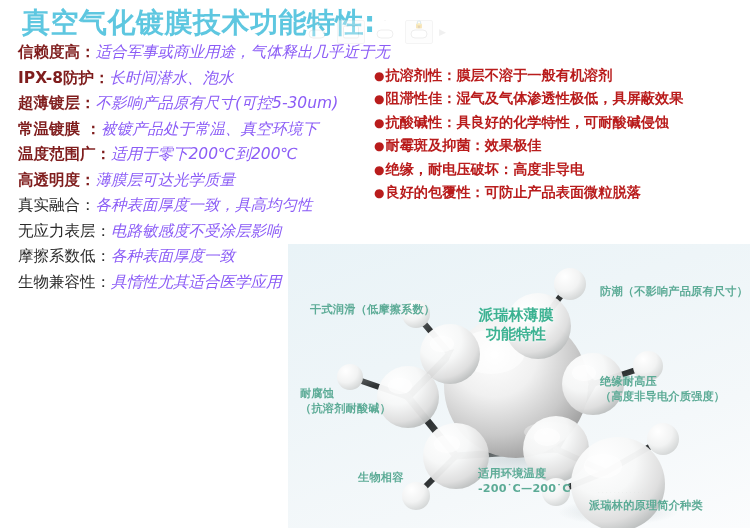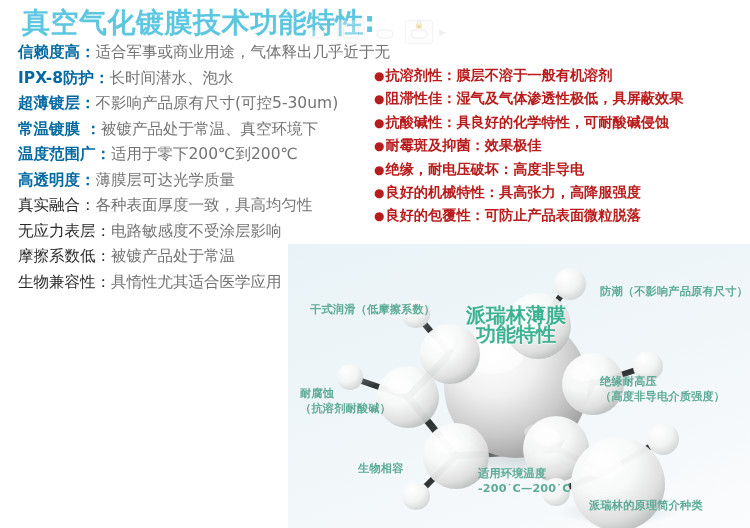--- a/index.html
+++ b/index.html
@@ -44,23 +44,23 @@
     position:absolute;left:300px;top:18px;width:4px;height:4px;border-radius:50%;
     background:#57c5e6;opacity:.9;
   }
 
   
   .left-list{position:absolute;left:18px;top:40px;width:360px;}
   .left-list .row{
     font-size:15.5px;line-height:25.5px;color:#2b2b2b;white-space:nowrap;
   }
   .left-list .row .k{font-weight:bold;}
-  .left-list .row.red .k{color:#0369a1;}
+  .left-list .row.red .k{color:#7f1d1d;}
   .left-list .row.dark .k{color:#2b2b2b;font-weight:normal;}
-  .left-list .row .v{color:#737373;}
+  .left-list .row .v{color:#8b5cf6;font-style:italic;}
 
   
   .right-list{position:absolute;left:374px;top:64px;width:376px;}
   .right-list .brow{
     font-size:14.2px;line-height:22.4px;color:#b91c1c;white-space:nowrap;
     font-weight:bold;
   }
   .right-list .bullet{font-size:12px;margin-right:1px;}
 
   
@@ -76,21 +76,21 @@
     color:#5cab96;
     font-size:11.2px;font-weight:bold;line-height:15px;
     white-space:nowrap;
     letter-spacing:.2px;
   }
 
   .center-label{
     position:absolute;
     text-align:center;
     color:#3cb292;
-    font-weight:bold;font-size:20px;line-height:19px;
+    font-weight:bold;font-size:15px;line-height:19px;
     white-space:nowrap;
     text-shadow:0 1px 1px rgba(255,255,255,.65);
   }
   .faint-wm{
     position:absolute;
     font-size:5px;color:#cfd6d2;opacity:.55;white-space:nowrap;letter-spacing:.4px;
   }
 </style>
 </head>
 <body>
@@ -121,31 +121,30 @@
 
   <div class="left-list">
     <div class="row red"><span class="k">信赖度高</span><span class="k">：</span><span class="v">适合军事或商业用途，气体释出几乎近于无</span></div>
     <div class="row red"><span class="k">IPX-8防护</span><span class="k">：</span><span class="v">长时间潜水、泡水</span></div>
     <div class="row red"><span class="k">超薄镀层</span><span class="k">：</span><span class="v">不影响产品原有尺寸(可控5-30um)</span></div>
     <div class="row red"><span class="k">常温镀膜 </span><span class="k">：</span><span class="v">被镀产品处于常温、真空环境下</span></div>
     <div class="row red"><span class="k">温度范围广</span><span class="k">：</span><span class="v">适用于零下200℃到200℃</span></div>
     <div class="row red"><span class="k">高透明度</span><span class="k">：</span><span class="v">薄膜层可达光学质量</span></div>
     <div class="row dark"><span class="k">真实融合</span><span class="k">：</span><span class="v">各种表面厚度一致，具高均匀性</span></div>
     <div class="row dark"><span class="k">无应力表层</span><span class="k">：</span><span class="v">电路敏感度不受涂层影响</span></div>
-    <div class="row dark"><span class="k">摩擦系数低</span><span class="k">：</span><span class="v">被镀产品处于常温</span></div>
+    <div class="row dark"><span class="k">摩擦系数低</span><span class="k">：</span><span class="v">各种表面厚度一致</span></div>
     <div class="row dark"><span class="k">生物兼容性</span><span class="k">：</span><span class="v">具惰性尤其适合医学应用</span></div>
   </div>
 
   <div class="right-list">
     <div class="brow"><span class="bullet">●</span><span>抗溶剂性：膜层不溶于一般有机溶剂</span></div>
     <div class="brow"><span class="bullet">●</span><span>阻滞性佳：湿气及气体渗透性极低，具屏蔽效果</span></div>
     <div class="brow"><span class="bullet">●</span><span>抗酸碱性：具良好的化学特性，可耐酸碱侵蚀</span></div>
     <div class="brow"><span class="bullet">●</span><span>耐霉斑及抑菌：效果极佳</span></div>
     <div class="brow"><span class="bullet">●</span><span>绝缘，耐电压破坏：高度非导电</span></div>
-    <div class="brow"><span class="bullet">●</span><span>良好的机械特性：具高张力，高降服强度</span></div>
     <div class="brow"><span class="bullet">●</span><span>良好的包覆性：可防止产品表面微粒脱落</span></div>
   </div>
 
   <div class="diagram">
 
     <svg width="462" height="284" viewBox="0 0 462 284">
       <defs>
         <radialGradient id="gCenter" cx="35%" cy="28%" r="78%">
           <stop offset="0%" stop-color="#ffffff"></stop>
           <stop offset="38%" stop-color="#f0f0f0"></stop>
@@ -239,21 +238,21 @@
     <div class="dlabel" style="left:12px;top:142px;">
       <div>耐腐蚀</div>
       <div>（抗溶剂耐酸碱）</div>
     </div>
 
     <div class="dlabel" style="left:312px;top:130px;">
       <div>绝缘耐高压</div>
       <div>（高度非导电介质强度）</div>
     </div>
 
-    <div class="dlabel" style="left:70px;top:217px;text-align:center;">生物相容</div>
+    <div class="dlabel" style="left:70px;top:226px;text-align:center;">生物相容</div>
 
     <div class="dlabel" style="left:190px;top:194px;margin-top:28px;">
       <div>适用环境温度</div>
       <div>-200˙C—200˙C</div>
     </div>
 
     <div class="dlabel" style="left:301px;top:254px;text-align:center;">派瑞林的原理简介种类</div>
 
     <div class="faint-wm" style="left:310px;top:245px;">· · · · · · · · · · · ·</div>
   </div>

